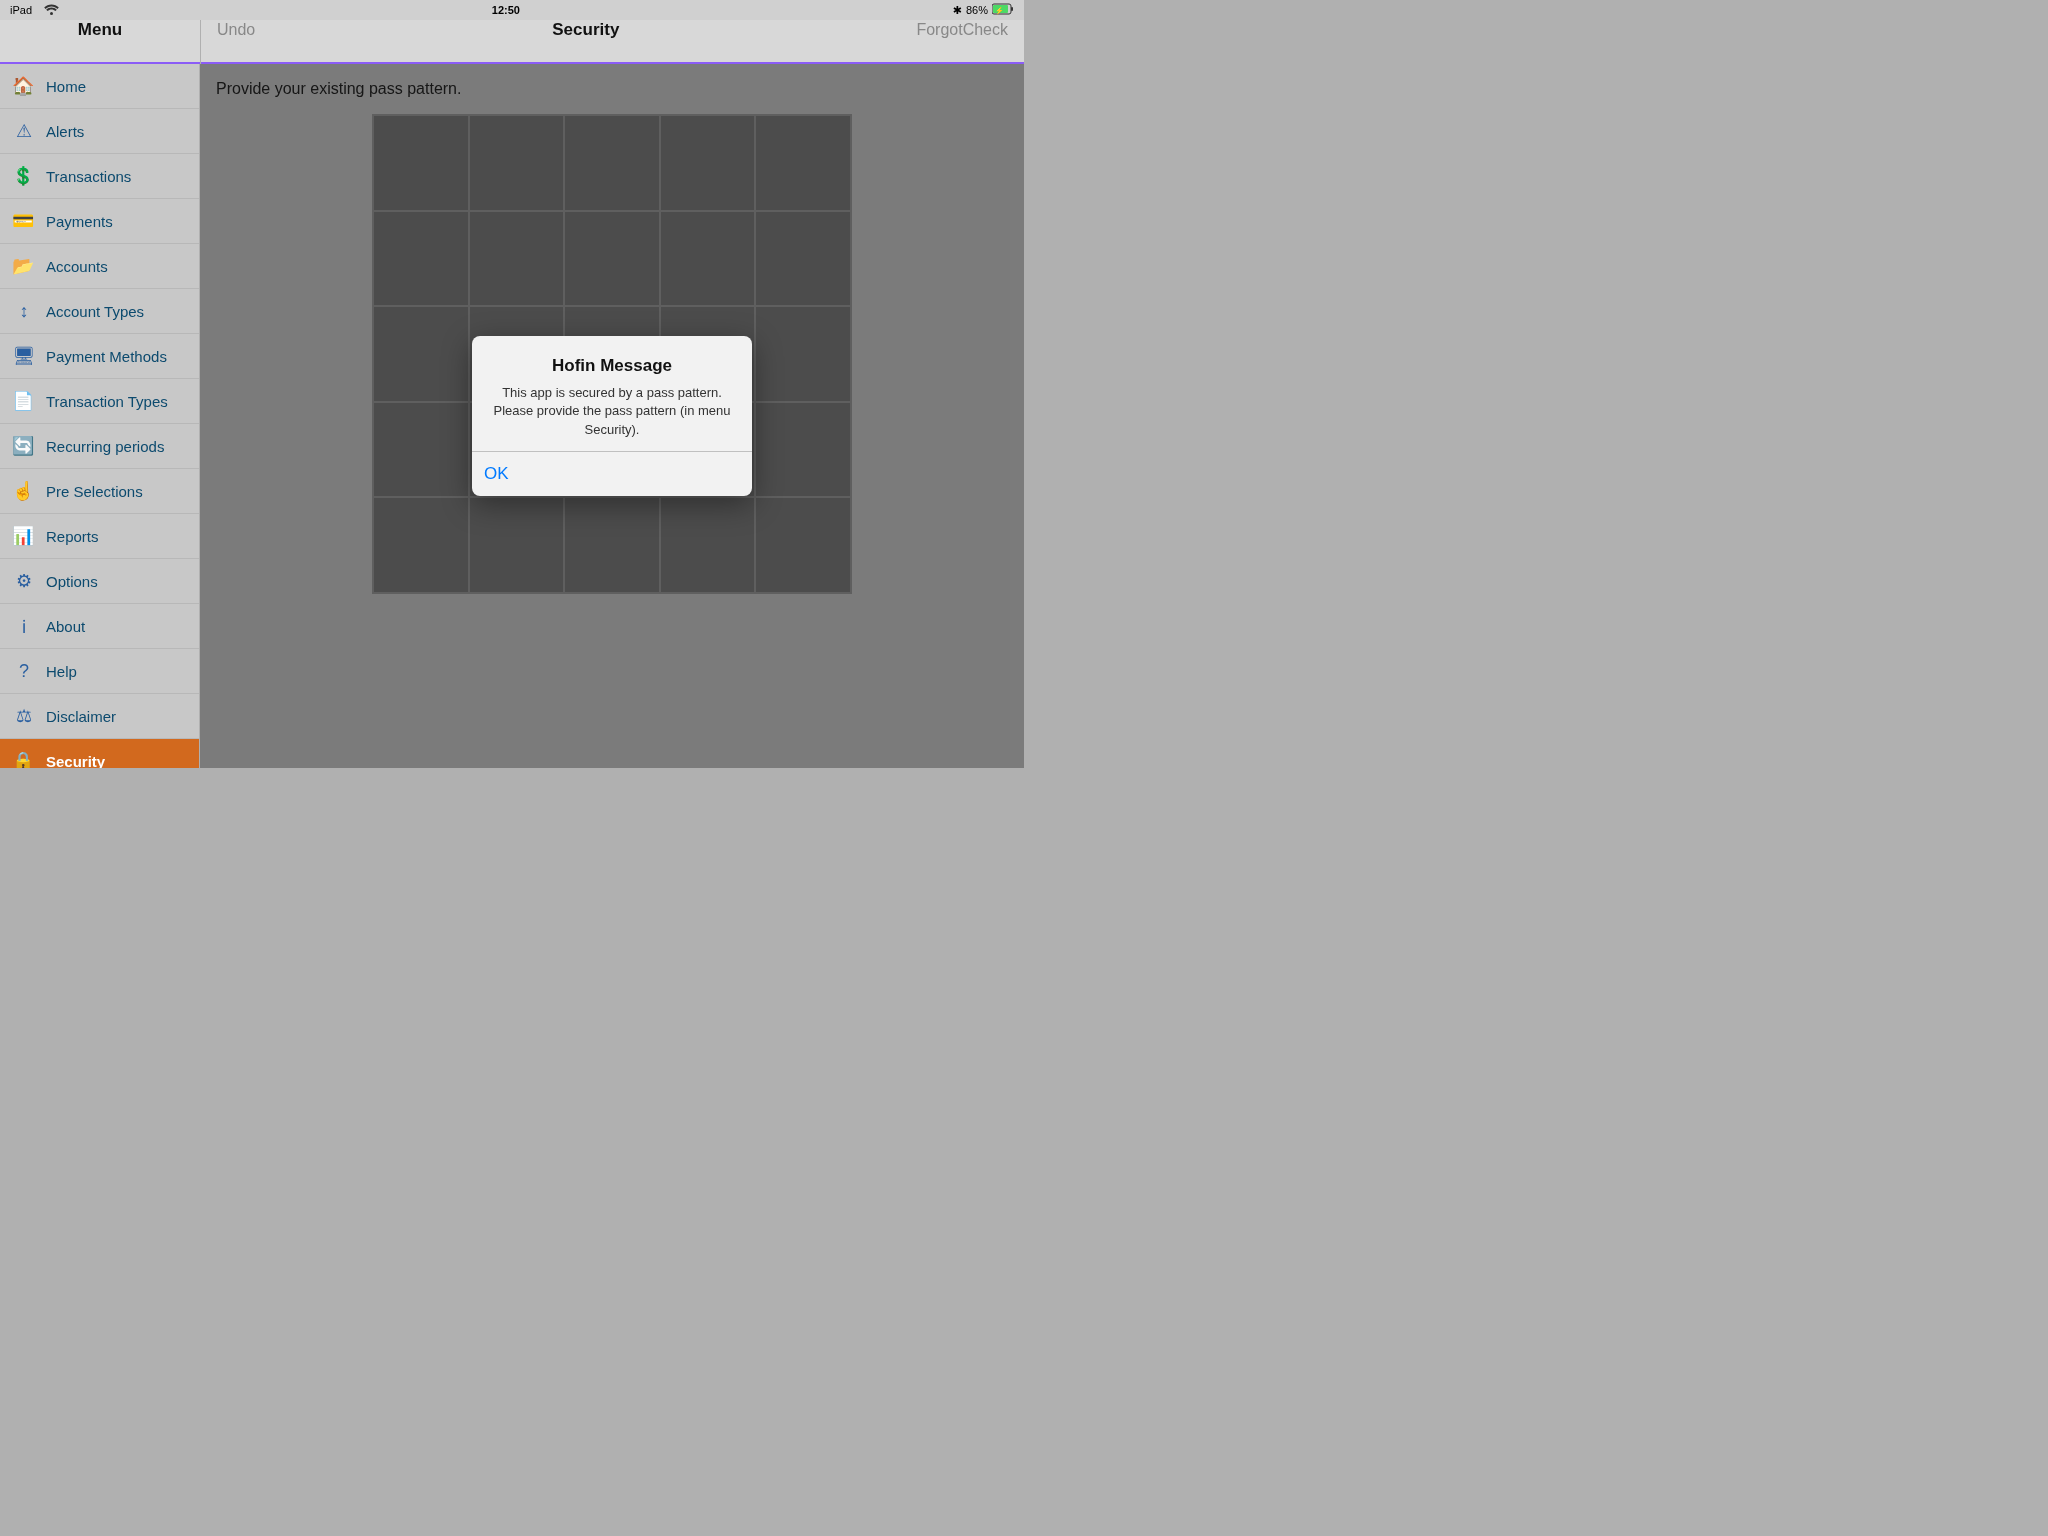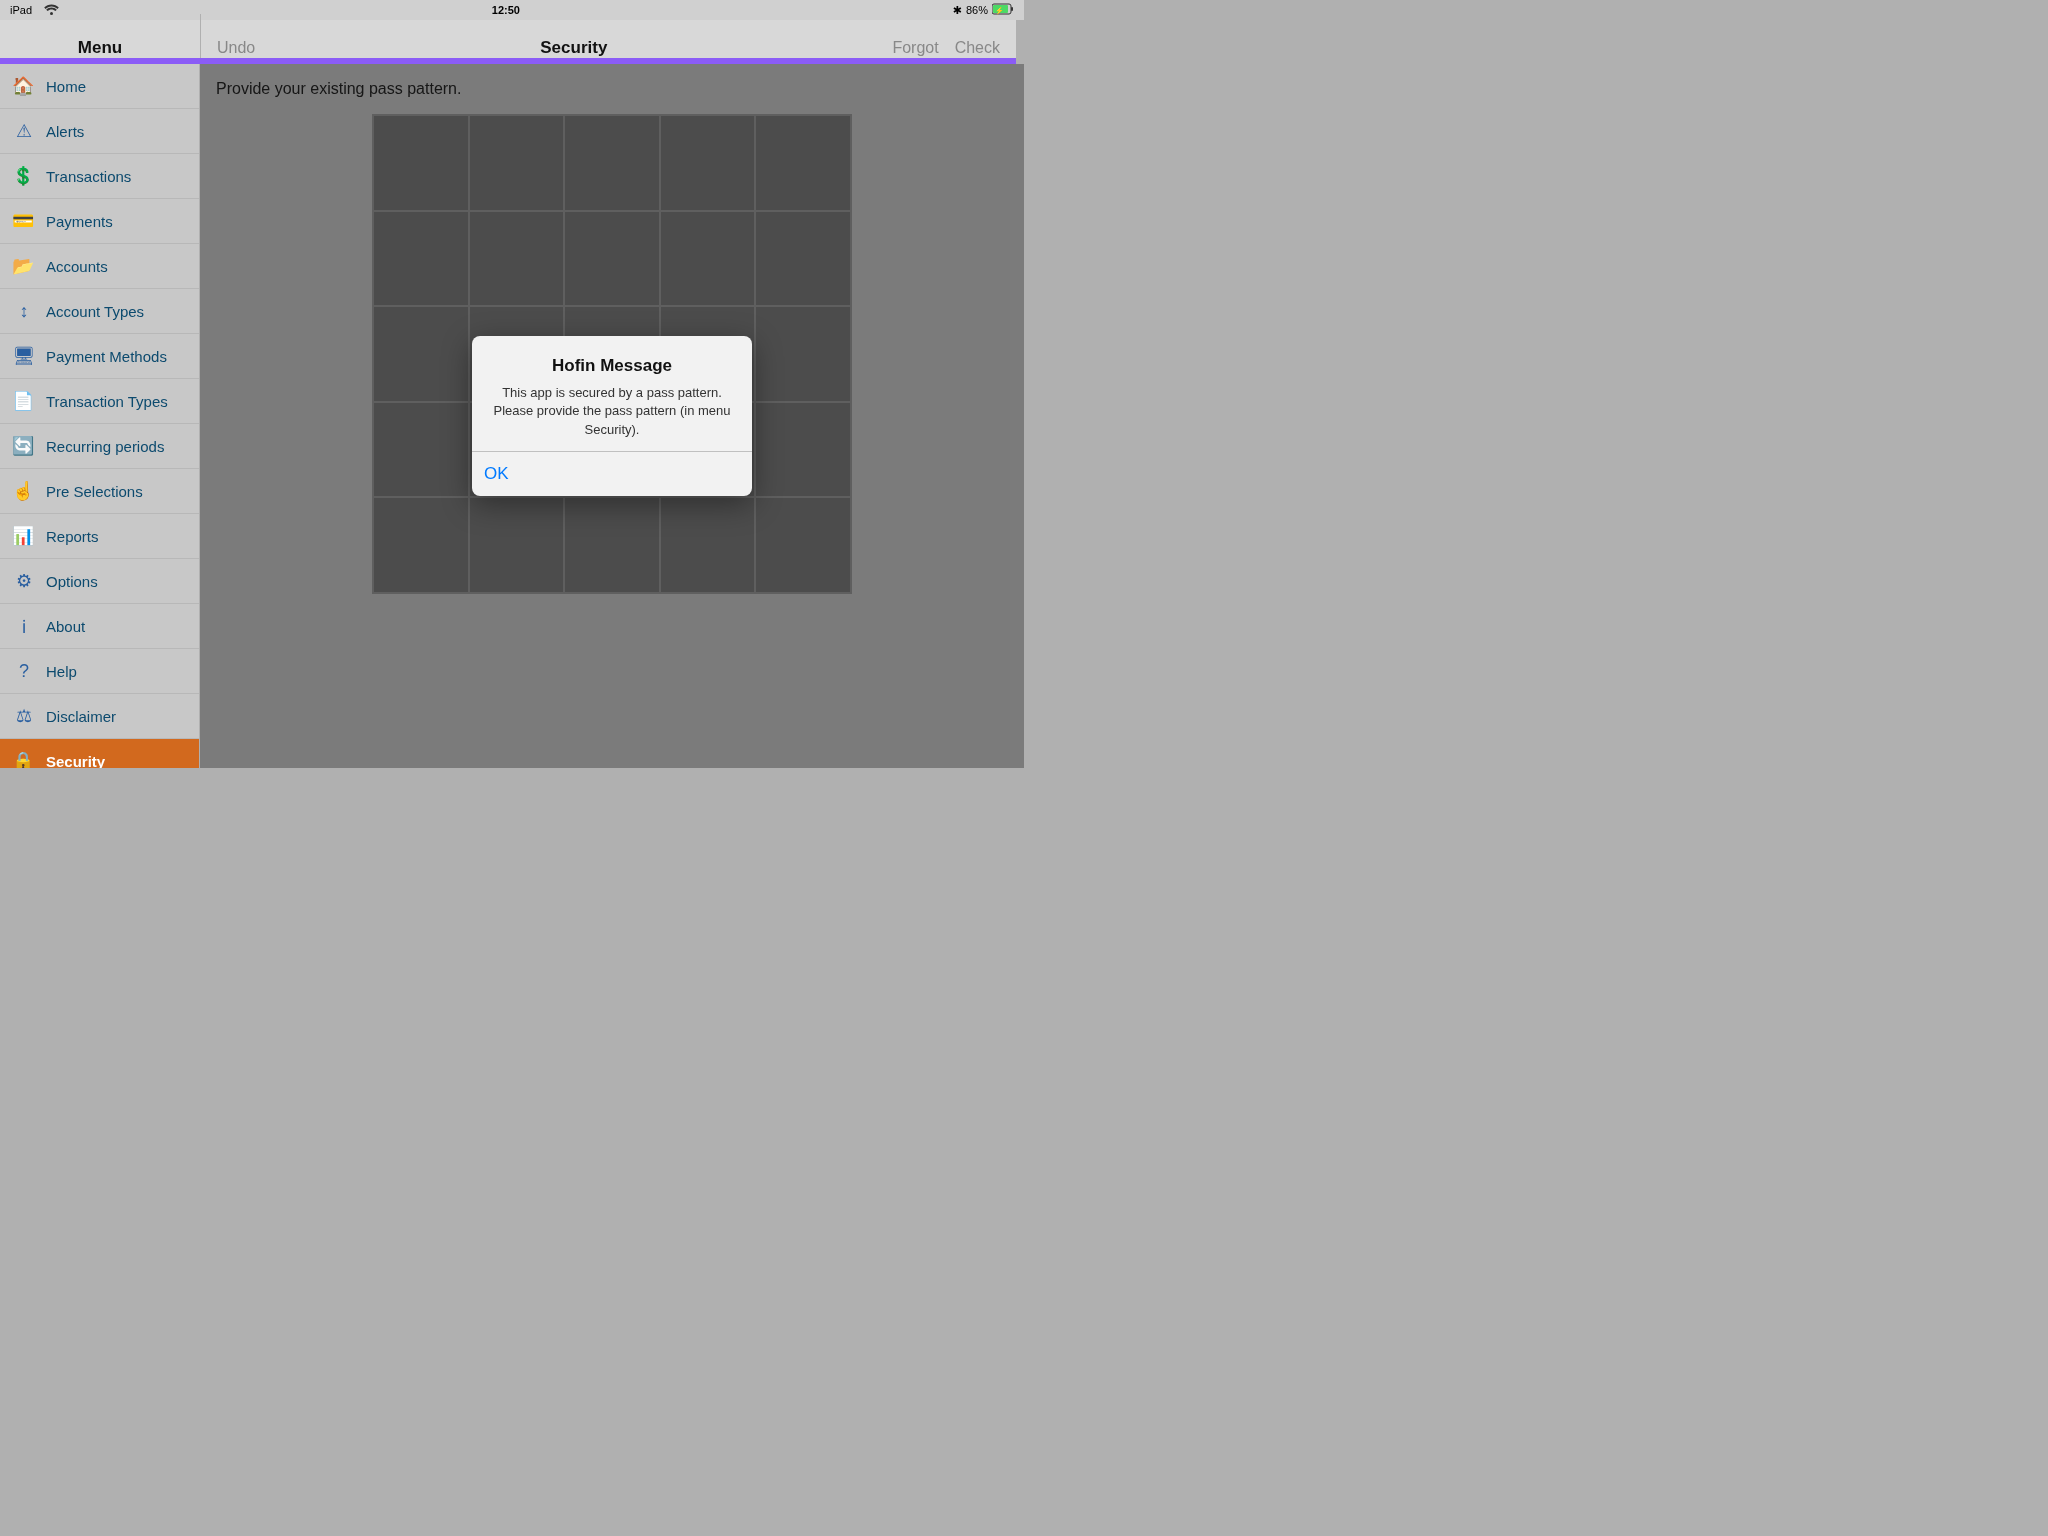--- a/index.html
+++ b/index.html
@@ -26,26 +26,26 @@
       font-weight: 500;
       z-index: 100;
     }
     .status-left { display: flex; align-items: center; gap: 12px; }
     .status-center { font-weight: 600; }
     .status-right { display: flex; align-items: center; gap: 4px; }
 
     
     .nav-bar {
       position: absolute;
-      top: 20px; left: 0; right: 8px;
+      top: 20px; left: 0; right: 0;
       height: 44px;
       background: #d8d8d8;
-      border-bottom: 6px solid #8b5cf6;
-      display: flex;
-      align-items: flex-end;
+      border-bottom: 2px solid #8b5cf6;
+      display: flex;
+      align-items: flex-start;
       z-index: 100;
     }
     .nav-sidebar-title {
       width: 200px;
       text-align: center;
       font-size: 17px;
       font-weight: 600;
       color: #111;
     }
     .nav-divider {
@@ -64,21 +64,20 @@
       color: #888;
       font-size: 16px;
     }
     .nav-title {
       font-size: 17px;
       font-weight: 700;
       color: #111;
     }
     .nav-actions {
       display: flex;
-      gap: 16px;
     }
     .nav-action {
       color: #888;
       font-size: 16px;
     }
 
     
     .main-layout {
       position: absolute;
       top: 64px; left: 0; right: 0; bottom: 0;

